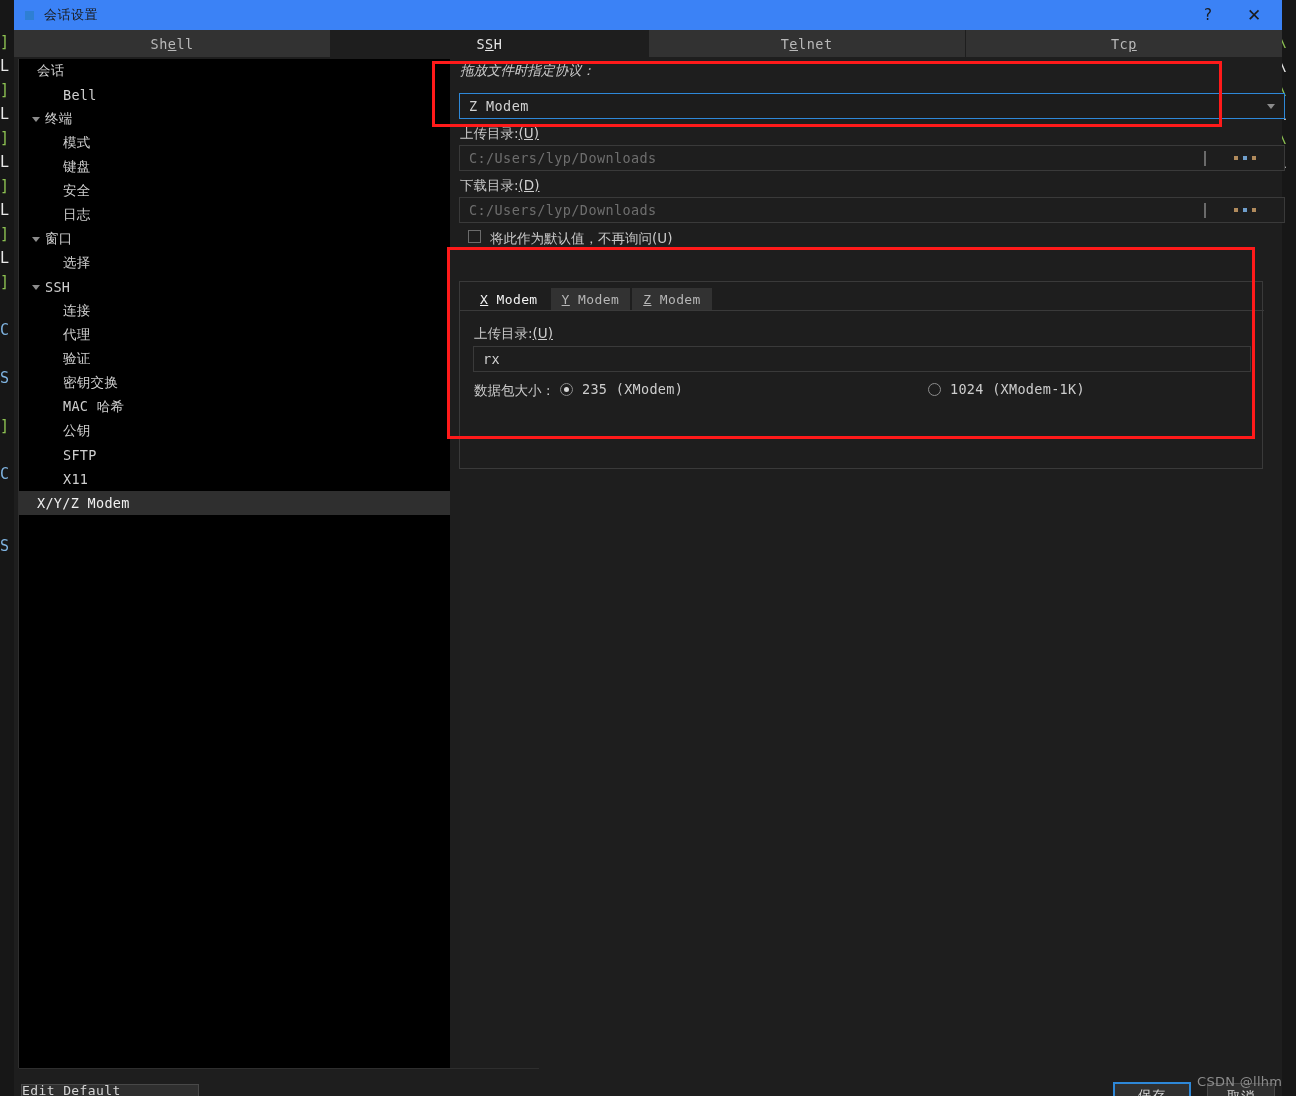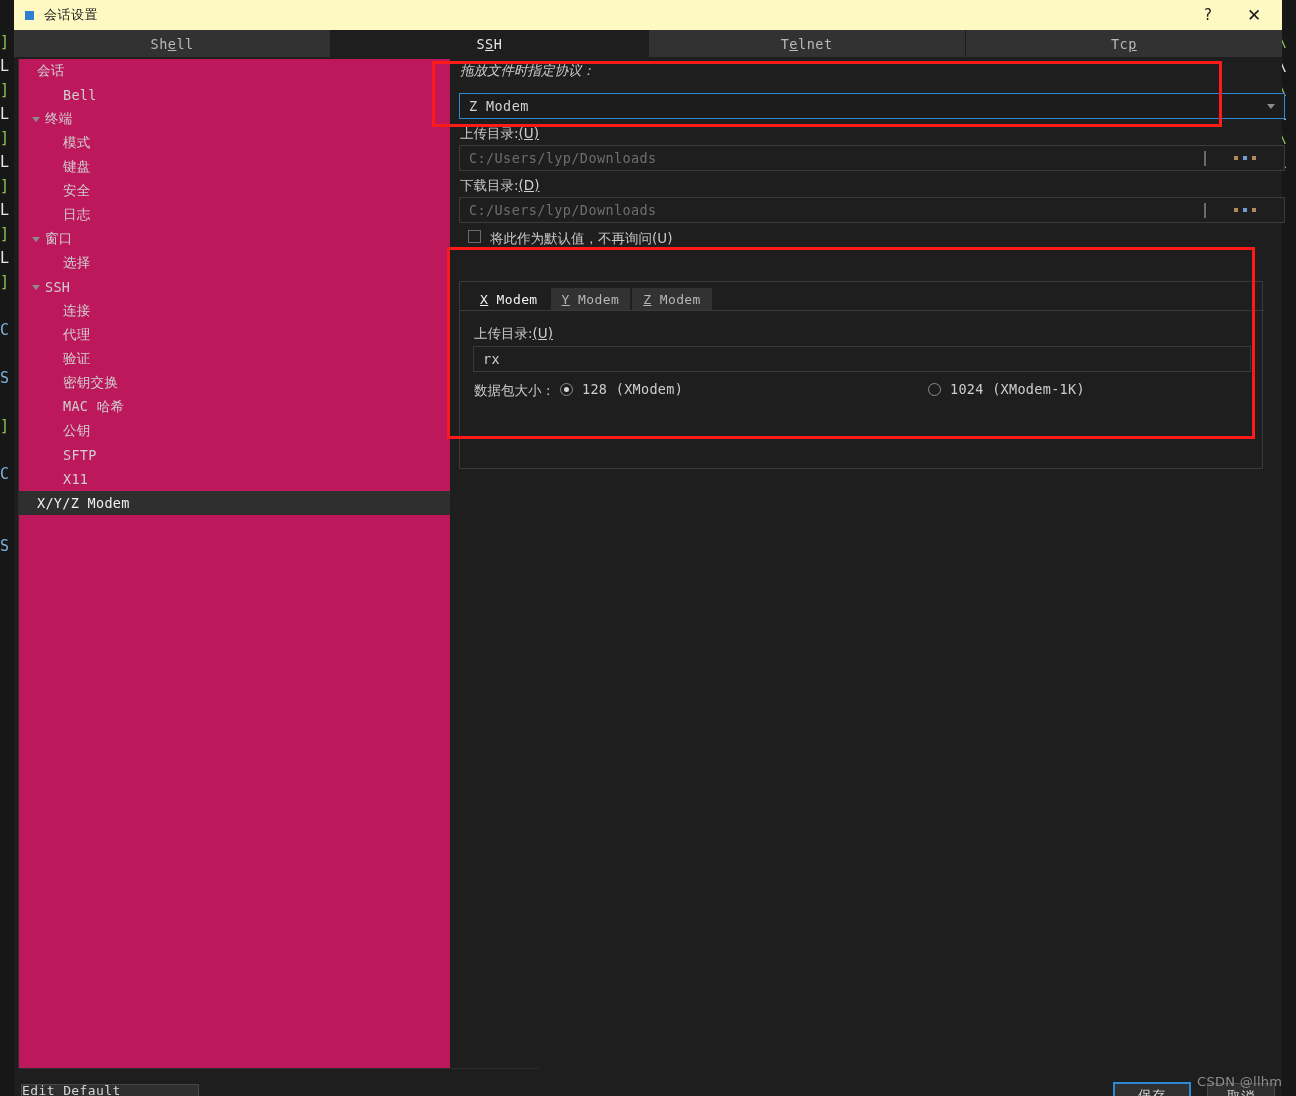--- a/index.html
+++ b/index.html
@@ -34,21 +34,21 @@
     position: absolute;
     left: 14px; top: 0px;
     width: 1268px; height: 1096px;
     z-index: 5;
   }
 
   
   #titlebar {
     position: absolute; left: 0; top: 0;
     width: 1268px; height: 30px;
-    background: #fef9c3;
+    background: #3b82f6;
     display: flex; align-items: center;
   }
   #title-icon {
     width: 9px; height: 9px; background: #2e7fd4;
     margin-left: 11px; margin-right: 10px; flex: 0 0 auto;
   }
   #title-text {
     font-family: "DejaVu Sans", "Liberation Sans", sans-serif;
     font-size: 13px; color: #1a1a1a; letter-spacing: .5px;
   }
@@ -85,21 +85,21 @@
     height: 27px;
   }
   .mtab.active { background: #1e1e1e; color: #e6e6e6; }
   .mtab:last-child { border-right: none; }
   .mn { text-decoration: underline; }
 
   
   #sidebar {
     position: absolute; left: 4px; top: 29px;
     width: 432px; height: 1009px;
-    background: #be185d;
+    background: #000000;
     border-left: 1px solid #2e2e2e;
     overflow: hidden;
   }
   .tnode {
     height: 24px; display: flex; align-items: center;
     color: #cfcfcf; font-size: 13.5px; letter-spacing: .3px;
     padding-left: 8px;
   }
   .tnode.sel { background: #2f2f2f; color: #f0f0f0; }
   .tw { width: 18px; flex: 0 0 18px; display: flex; align-items: center; justify-content: center; }
@@ -406,21 +406,21 @@
         </div>
 
         <div class="tinput filled" style="position:absolute;left:13px;top:64px;width:778px;">
           <span>rx</span>
         </div>
 
         <div class="flabel" style="position:absolute;left:14px;top:100px;">数据包大小：</div>
 
         <div class="radiorow" style="position:absolute;left:100px;top:99px;">
           <span class="radio on"></span>
-          <span class="rlabel">128 (XModem)</span>
+          <span class="rlabel">235 (XModem)</span>
         </div>
 
         <div class="radiorow" style="position:absolute;left:468px;top:99px;">
           <span class="radio"></span>
           <span class="rlabel">1024 (XModem-1K)</span>
         </div>
       </div>
 
       <div class="redbox" id="redbox-protocol" style="left:-22px;top:2px;width:790px;height:66px;"></div>
       <div class="redbox" id="redbox-modem" style="left:-7px;top:188px;width:808px;height:192px;"></div>

